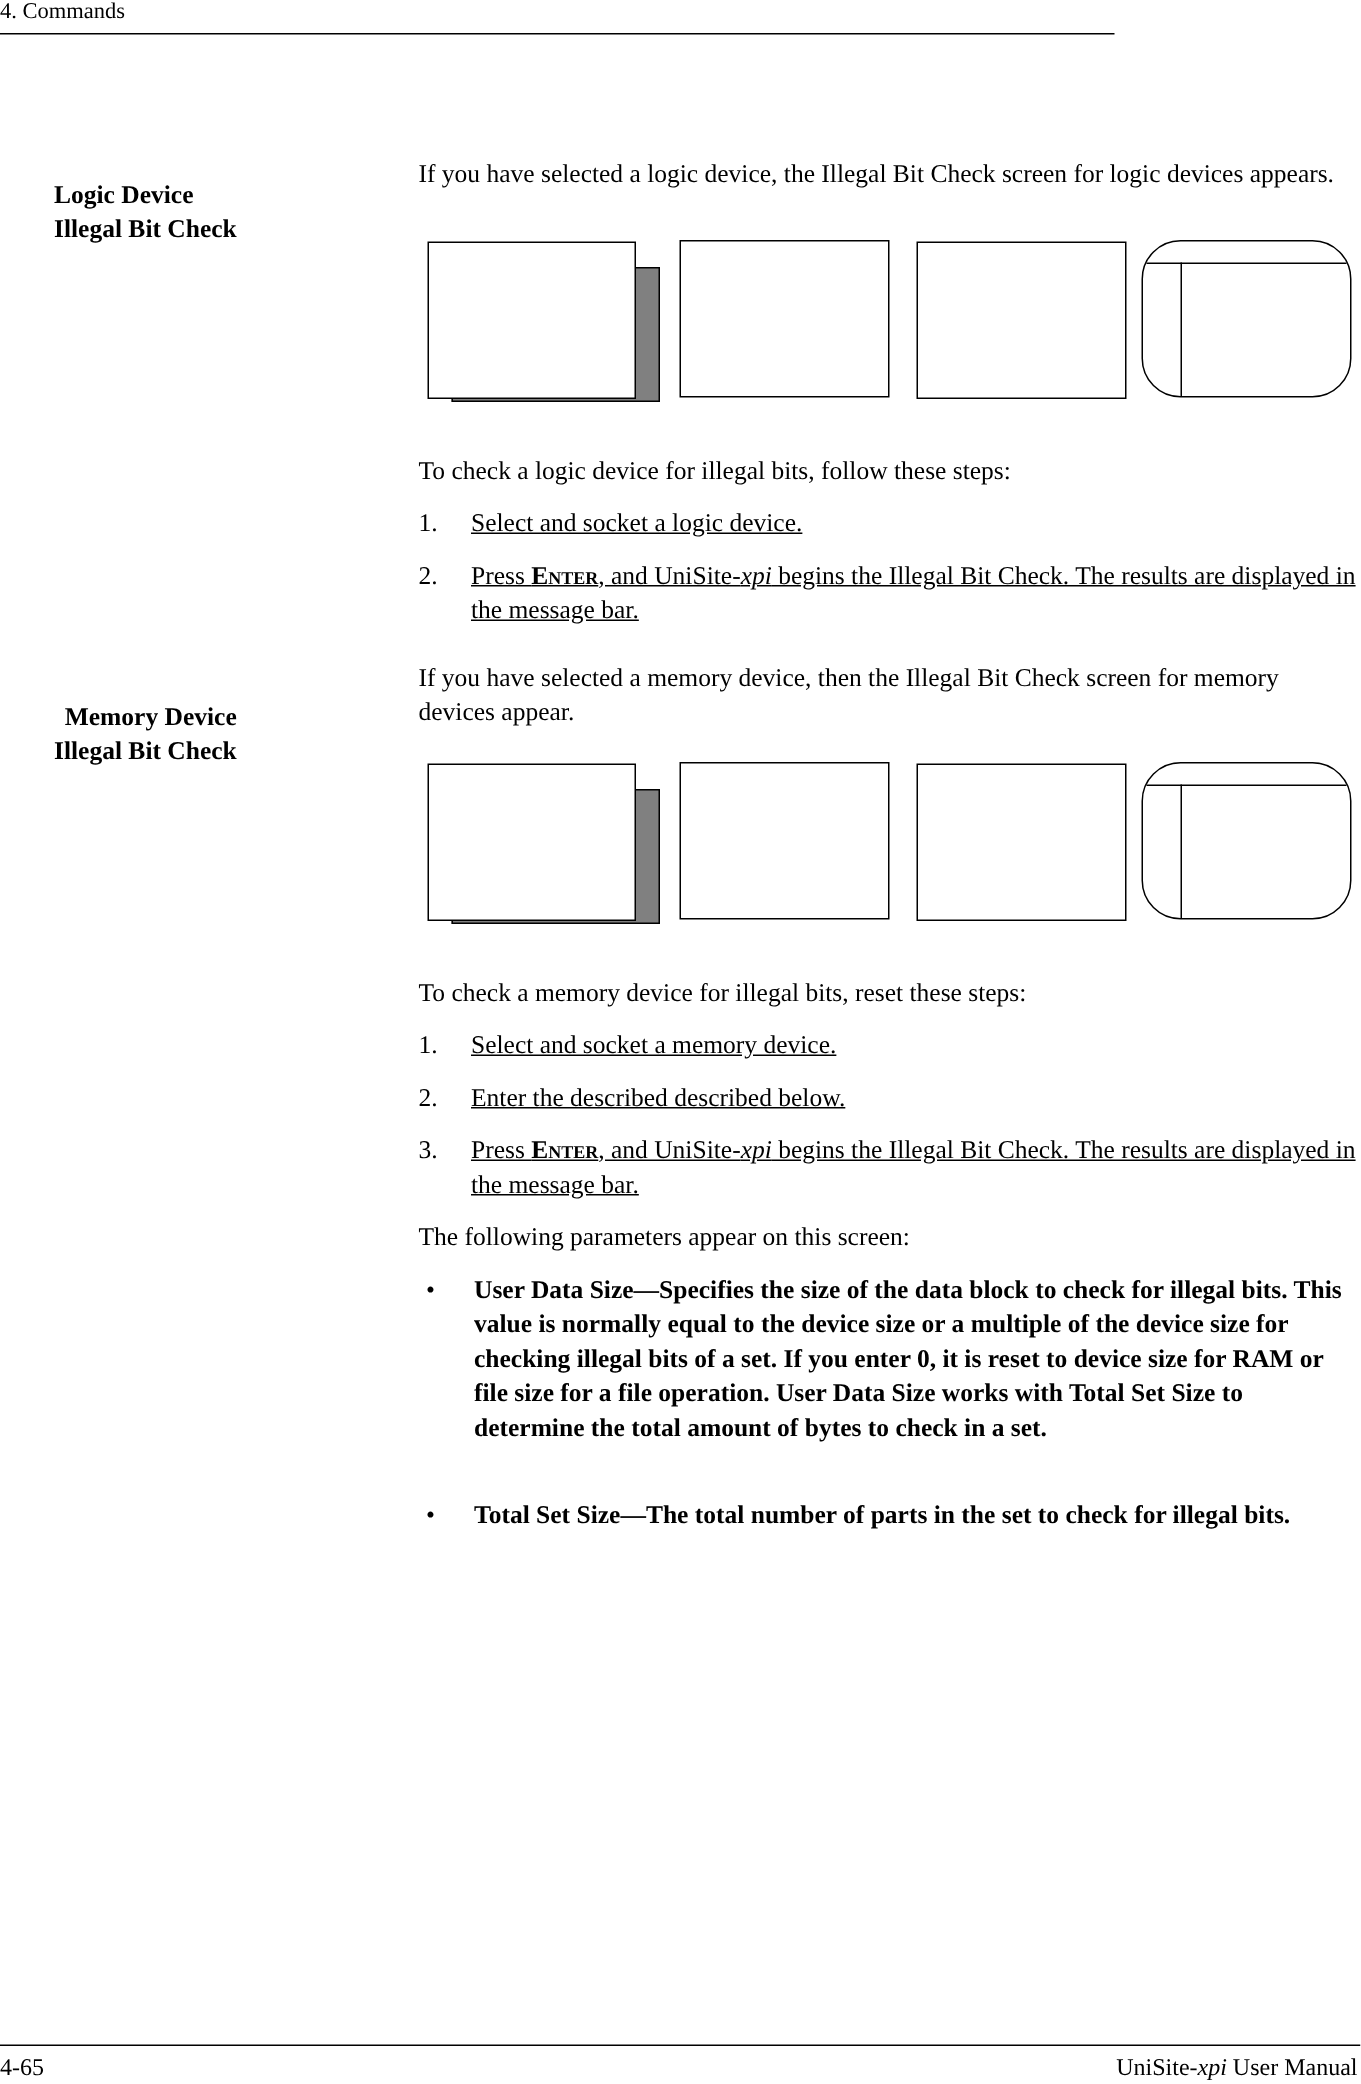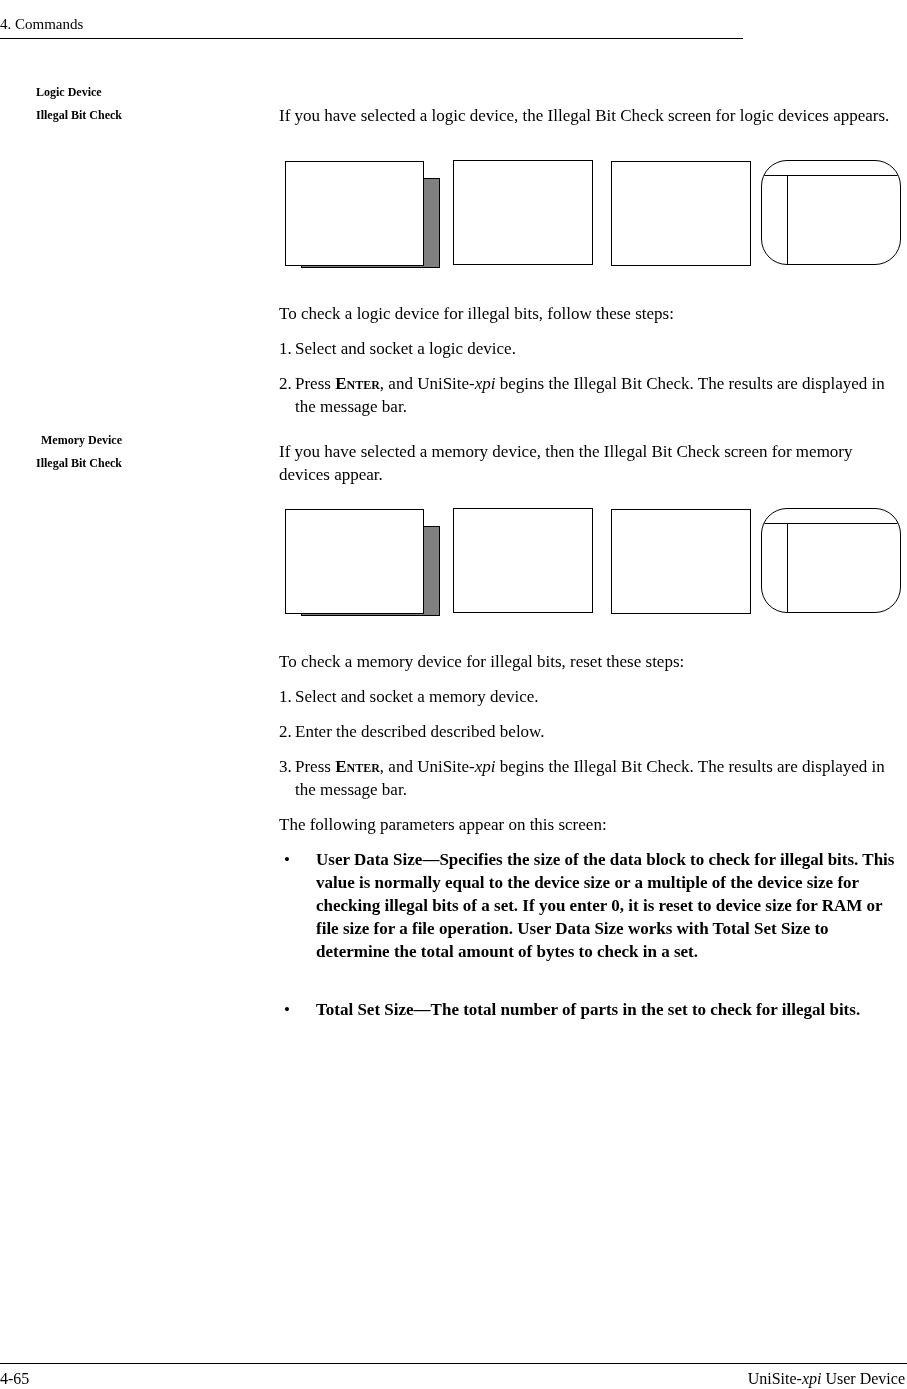--- a/index.html
+++ b/index.html
@@ -3,42 +3,41 @@
   <meta charset="utf-8">
   <style>
     html, body { margin: 0; padding: 0; background: #fff; }
     body {
       width: 907px; height: 1389px; position: relative; overflow: hidden;
       font-family: "Liberation Serif", "DejaVu Serif", serif; color: #000;
     }
     .header {
       position: absolute; left: 0; top: 0; width: 743px; height: 22px;
       border-bottom: 1px solid #000;
-      margin-top: 16px;
     }
     .header-title {
       position: absolute; left: 0; top: 0; font-size: 15px; line-height: 17px;
     }
     .footer {
       position: absolute; left: 0; top: 1363px; width: 907px; height: 26px;
       border-top: 1px solid #000;
     }
     .footer-page { position: absolute; left: 0; top: 6px; font-size: 16px; }
     .footer-manual { position: absolute; right: 2px; top: 6px; font-size: 16px; }
     .side-head {
-      position: absolute; left: 36px; font-weight: bold; font-size: 12px; line-height: 23px;
+      position: absolute; left: 36px; font-weight: bold; font-size: 17px; line-height: 23px; margin-top: 37px;
     }
     .body-text {
       position: absolute; left: 279px; width: 625px; font-size: 17px; line-height: 23px;
     }
     .list-item {
       position: absolute; left: 279px; width: 625px; font-size: 17px; line-height: 23px;
     }
     .list-item .num { position: absolute; left: 0; top: 0; }
-    .list-item .text { margin-left: 16px; display: block; }
+    .list-item .text { margin-left: 35px; display: block; text-decoration: underline; }
     .bullet-item {
       position: absolute; left: 279px; width: 625px; font-size: 17px; line-height: 23px;
     }
     .bullet-item .dot { position: absolute; left: 5px; top: 0; }
     .bullet-item .text { margin-left: 37px; display: block; font-weight: bold; }
     .sc { font-variant: small-caps; font-weight: bold; }
     .fig { position: absolute; left: 279px; width: 628px; height: 120px; }
     .fig .shadow {
       position: absolute; left: 22px; top: 18px; width: 137px; height: 88px;
       background: #808080; border: 1px solid #000;
@@ -128,14 +127,14 @@
   <span class="dot">•</span>
   <span class="text"><b>User Data Size</b><b>—</b><span>Specifies the size of the data block to check for illegal bits. This value is normally equal to the device size or a multiple of the device size for checking illegal bits of a set. If you enter 0, it is reset to device size for RAM or file size for a file operation. User Data Size works with Total Set Size to determine the total amount of bytes to check in a set.</span></span>
 </div>
 <div class="bullet-item" style="top:998px;">
   <span class="dot">•</span>
   <span class="text"><b>Total Set Size</b><b>—</b><span>The total number of parts in the set to check for illegal bits.</span></span>
 </div>
 
 <div class="footer">
   <span class="footer-page">4-65</span>
-  <span class="footer-manual"><span>UniSite-</span><i>xpi</i><span> User Device</span></span>
+  <span class="footer-manual"><span>UniSite-</span><i>xpi</i><span> User Manual</span></span>
 </div>
 
 </body></html>

